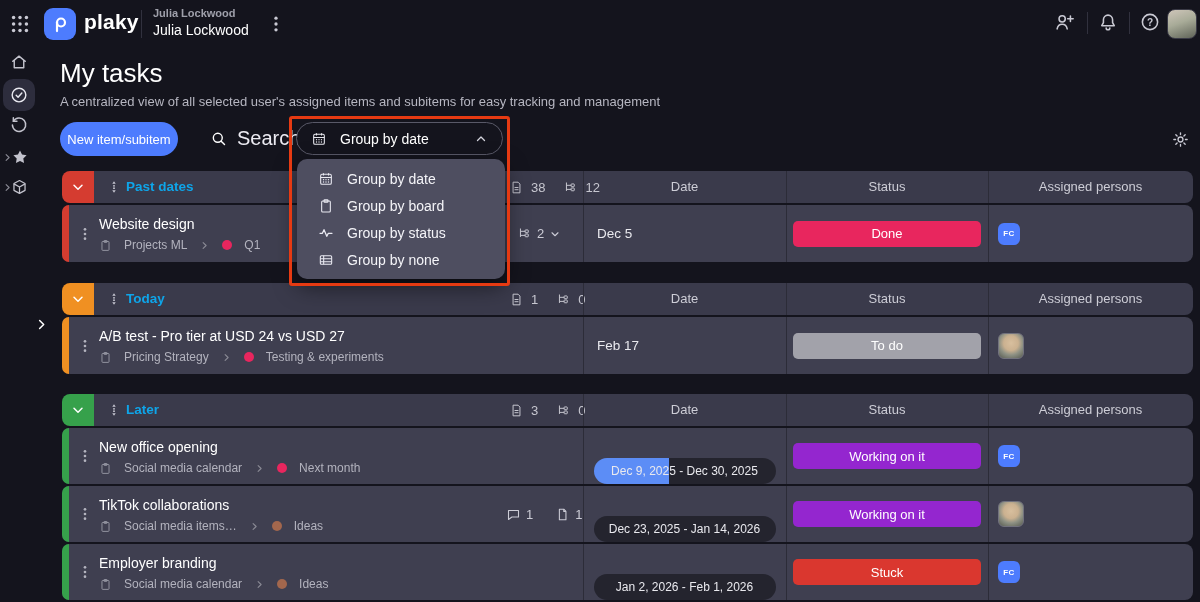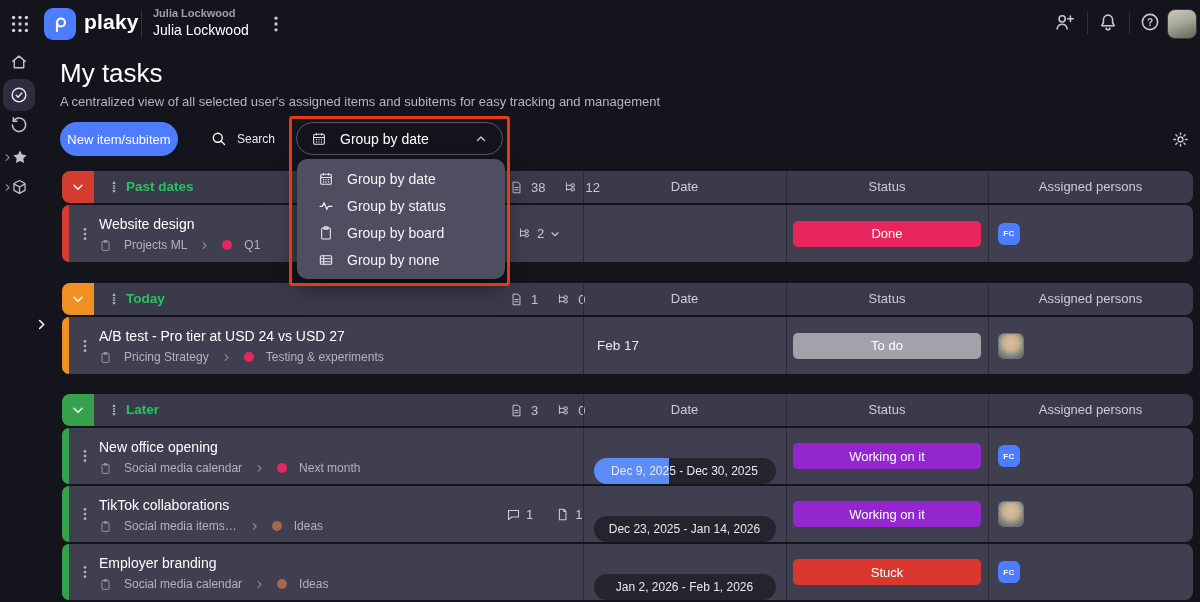--- a/index.html
+++ b/index.html
@@ -32,21 +32,21 @@
   .sb-mini{position:absolute;left:2px;color:#8a8a95;}
   .expander{position:absolute;left:34px;top:269px;color:#fff;}
 
   
   .page-title{position:absolute;left:60px;top:58px;font-size:26px;font-weight:500;color:#fff;}
   .page-sub{position:absolute;left:60px;top:94px;font-size:13px;color:#b6b6c1;}
   .btn-new{position:absolute;left:60px;top:122px;width:118px;height:34px;border-radius:17px;
            background:#4d7cfe;display:flex;align-items:center;justify-content:center;
            font-size:13px;font-weight:500;color:#fff;}
   .search{position:absolute;left:210px;top:122px;height:33px;display:flex;align-items:center;gap:10px;color:#fff;}
-  .search span{font-size:12px;font-weight:500;color:#ecebf2;}
+  .search span{font-size:20px;font-weight:500;color:#ecebf2;}
   .dd-btn{position:absolute;left:296px;top:122px;width:207px;height:33px;border-radius:17px;
           border:1px solid #595968;background:#14141d;display:flex;align-items:center;box-sizing:border-box;}
   .dd-btn .cal{margin-left:14px;color:#e9e9f0;}
   .dd-btn .lbl{margin-left:13px;font-size:14px;color:#fff;}
   .dd-btn .chev{margin-left:auto;margin-right:14px;color:#d5d5de;}
   .gear{position:absolute;left:1171px;top:130px;color:#c9c9d3;}
 
   
   .menu{position:absolute;left:297px;top:159px;width:208px;height:120px;border-radius:10px;
         background:#4e4e60;z-index:80;box-shadow:0 8px 22px rgba(0,0,0,.5);padding-top:6px;box-sizing:border-box;}
@@ -58,21 +58,21 @@
   .annotation{position:absolute;left:289px;top:116px;width:221px;height:170px;border:3px solid #e63a12;
               border-radius:3px;z-index:90;pointer-events:none;box-sizing:border-box;}
 
   
   .ghead,.trow{position:absolute;left:62px;width:1131px;}
   .ghead{height:32px;}
   .gblock{position:absolute;left:0;top:0;width:32px;height:100%;border-radius:8px 0 0 8px;
           display:flex;align-items:center;justify-content:center;color:#fff;}
   .ghbody{position:absolute;left:32px;right:0;top:0;bottom:0;background:#3a3a4b;border-radius:0 8px 8px 0;}
   .drag{position:absolute;left:12px;top:8px;color:#c9c9d3;}
-  .gname{position:absolute;left:32px;top:0;line-height:32px;font-size:13.5px;font-weight:600;color:#22c55e;}
+  .gname{position:absolute;left:32px;top:0;line-height:32px;font-size:13.5px;font-weight:600;color:#0ea5e9;}
   .gcounts{position:absolute;left:415px;top:0;height:100%;display:flex;align-items:center;gap:7px;
            font-size:13px;color:#c6c6cf;}
   .gcounts .gap{width:4px;}
   .coldiv{position:absolute;top:0;bottom:0;width:1px;background:#2c2c38;}
   .colhead{position:absolute;top:0;height:32px;line-height:32px;text-align:center;font-size:13px;color:#cdcdd6;}
 
   .trow{background:#3f3f50;border-radius:8px;}
   .rbar{position:absolute;left:0;top:0;width:7px;height:100%;border-radius:8px 0 0 8px;}
   .rkebab{position:absolute;left:15px;top:50%;margin-top:-8px;color:#b4b4bf;}
   .rtitle{position:absolute;left:37px;top:11px;font-size:14px;font-weight:500;color:#fff;}
@@ -395,20 +395,23 @@
           <use href="#i-tree"></use>
         </svg>
       <span>2</span>
       <svg class="ic i12">
           <use href="#i-cd"></use>
         </svg>
     </div>
     <div class="coldiv" style="left:521px"></div>
     <div class="coldiv" style="left:724px"></div>
     <div class="coldiv" style="left:926px"></div>
+    <div class="cell cell-date-txt">
+        <span>Dec 5</span>
+      </div>
     <div class="cell cell-status">
       <div class="pill-status" style="background: rgb(232, 38, 94);">
           <span>Done</span>
         </div>
     </div>
     <div class="cell cell-assigned">
       <div class="av-init" style="background: rgb(77, 124, 254);">
           <span>FC</span>
         </div>
     </div>
@@ -631,29 +634,29 @@
 
   <div class="menu">
     <div class="menu-item">
       <svg class="ic i16 mi">
           <use href="#i-cal"></use>
         </svg>
       <span>Group by date</span>
     </div>
     <div class="menu-item">
       <svg class="ic i16 mi">
-          <use href="#i-pulse"></use>
-        </svg>
-      <span>Group by status</span>
+          <use href="#i-clip"></use>
+        </svg>
+      <span>Group by board</span>
     </div>
     <div class="menu-item">
       <svg class="ic i16 mi">
-          <use href="#i-clip"></use>
-        </svg>
-      <span>Group by board</span>
+          <use href="#i-pulse"></use>
+        </svg>
+      <span>Group by status</span>
     </div>
     <div class="menu-item">
       <svg class="ic i16 mi">
           <use href="#i-rows"></use>
         </svg>
       <span>Group by none</span>
     </div>
   </div>
 
   <div class="annotation"></div>

